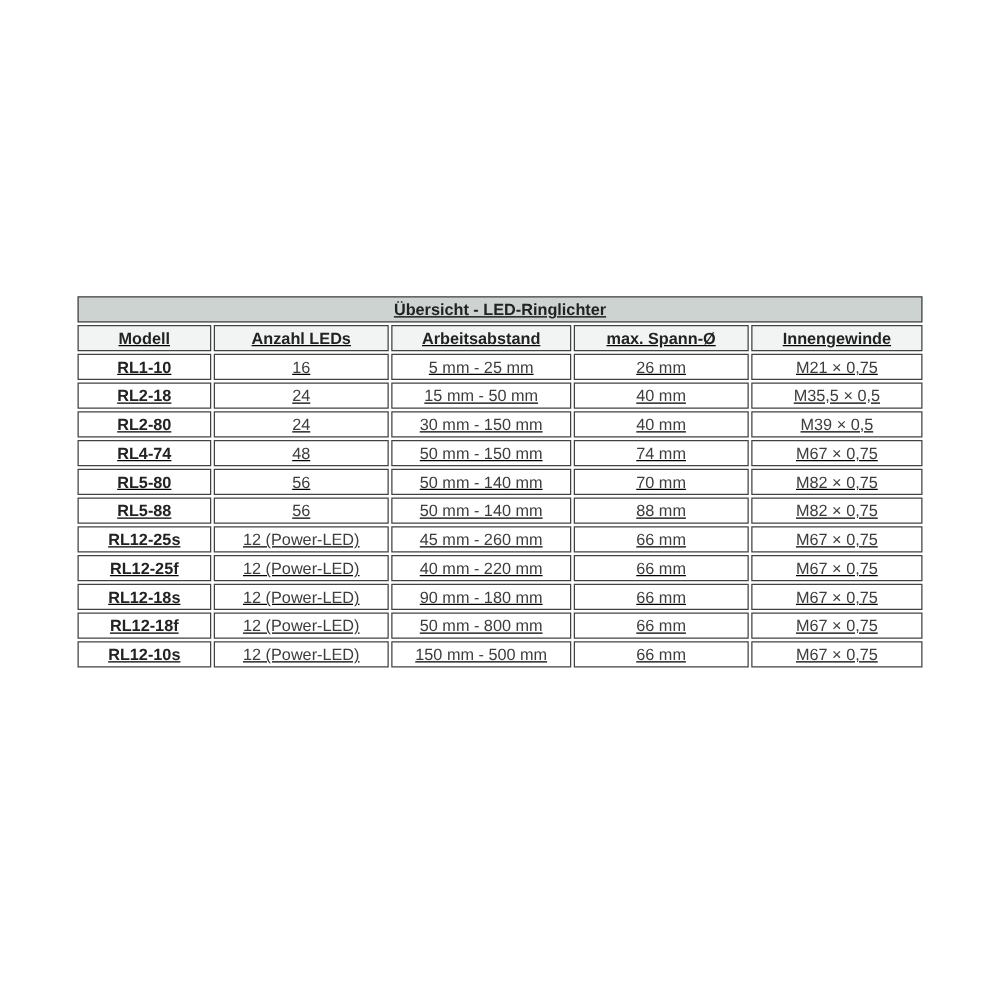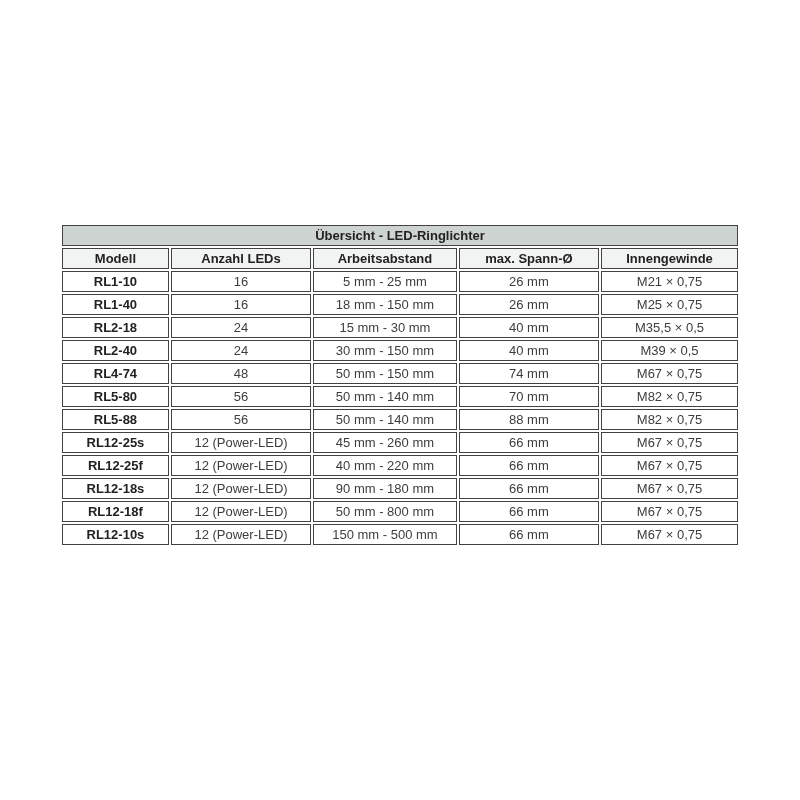--- a/index.html
+++ b/index.html
@@ -14,22 +14,23 @@
   body{
     width:800px;height:800px;
     background:#ffffff;
     font-family:"Liberation Sans", sans-serif;
     position:relative;
     overflow:hidden;
   }
   .table-wrap{
     position:absolute;
     left:60px;
-    top:223px;
+    top:235px;
     width:680px;
+    text-decoration:underline;
   }
   table{
     width:100%;
     border-collapse:separate;
     border-spacing:2px;
     table-layout:fixed;
   }
   th,td{
     border:1px solid var(--border-color);
     font-size:13px;
@@ -87,35 +88,28 @@
     </thead>
     <tbody id="spec-body">
         <tr>
           <td class="model">RL1-10</td>
           <td>16</td>
           <td>5 mm - 25 mm</td>
           <td>26 mm</td>
           <td>M21 × 0,75</td>
         </tr>
         <tr>
-          <td class="model">RL1-40</td>
-          <td>16</td>
-          <td>18 mm - 150 mm</td>
-          <td>26 mm</td>
-          <td>M25 × 0,75</td>
-        </tr>
-        <tr>
           <td class="model">RL2-18</td>
           <td>24</td>
-          <td>15 mm - 30 mm</td>
+          <td>15 mm - 50 mm</td>
           <td>40 mm</td>
           <td>M35,5 × 0,5</td>
         </tr>
         <tr>
-          <td class="model">RL2-40</td>
+          <td class="model">RL2-80</td>
           <td>24</td>
           <td>30 mm - 150 mm</td>
           <td>40 mm</td>
           <td>M39 × 0,5</td>
         </tr>
         <tr>
           <td class="model">RL4-74</td>
           <td>48</td>
           <td>50 mm - 150 mm</td>
           <td>74 mm</td>

